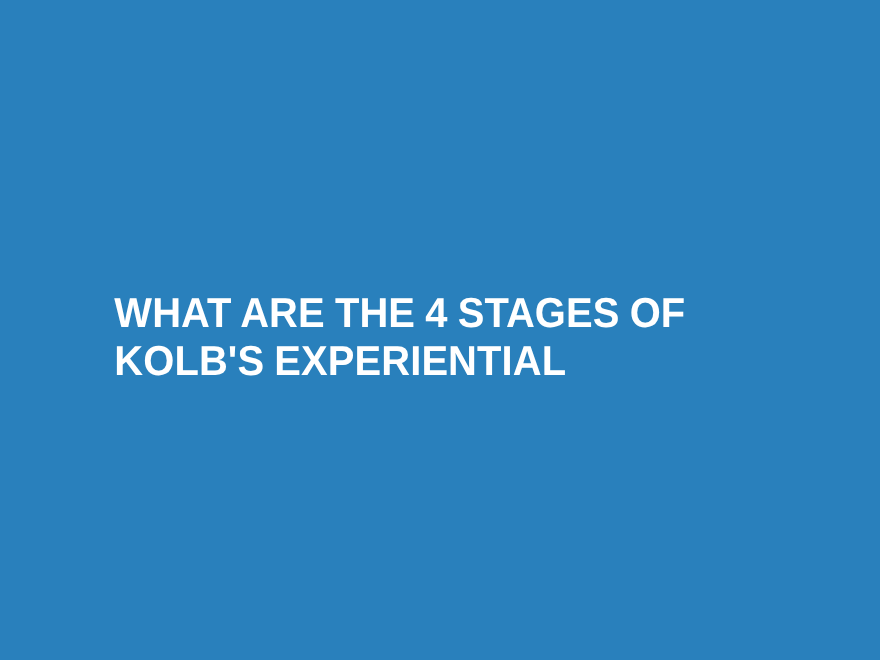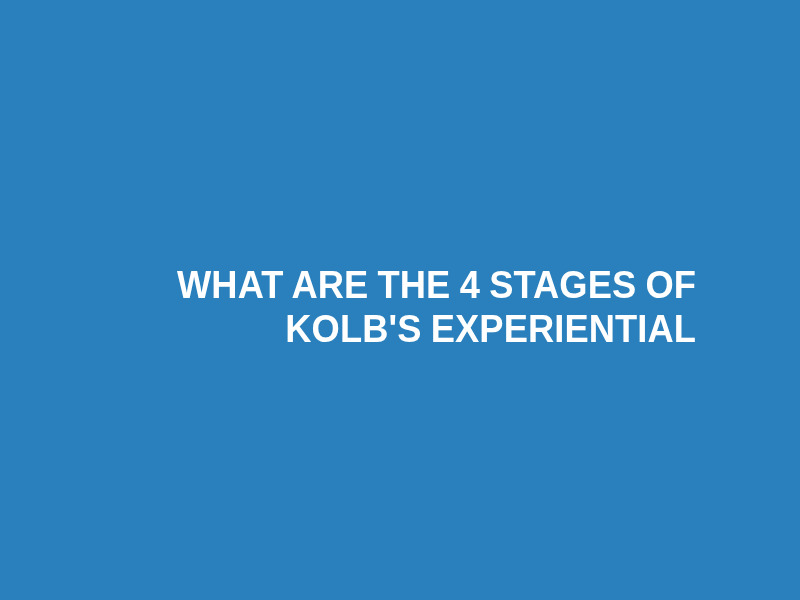--- a/index.html
+++ b/index.html
@@ -24,21 +24,21 @@
     align-items: center;
     justify-content: center;
     box-sizing: border-box;
   }
 
   
   .title-overlay {
     width: 620px;
     max-height: 92px;
     overflow: hidden;
-    text-align: right;
+    text-align: left;
     transform: translateY(-13px);
     margin-top: 40px;
   }
 
   .banner-title {
     margin: 0;
     padding: 0;
     color: #ffffff;
     font-family: "Liberation Sans", sans-serif;
     font-weight: bold;

